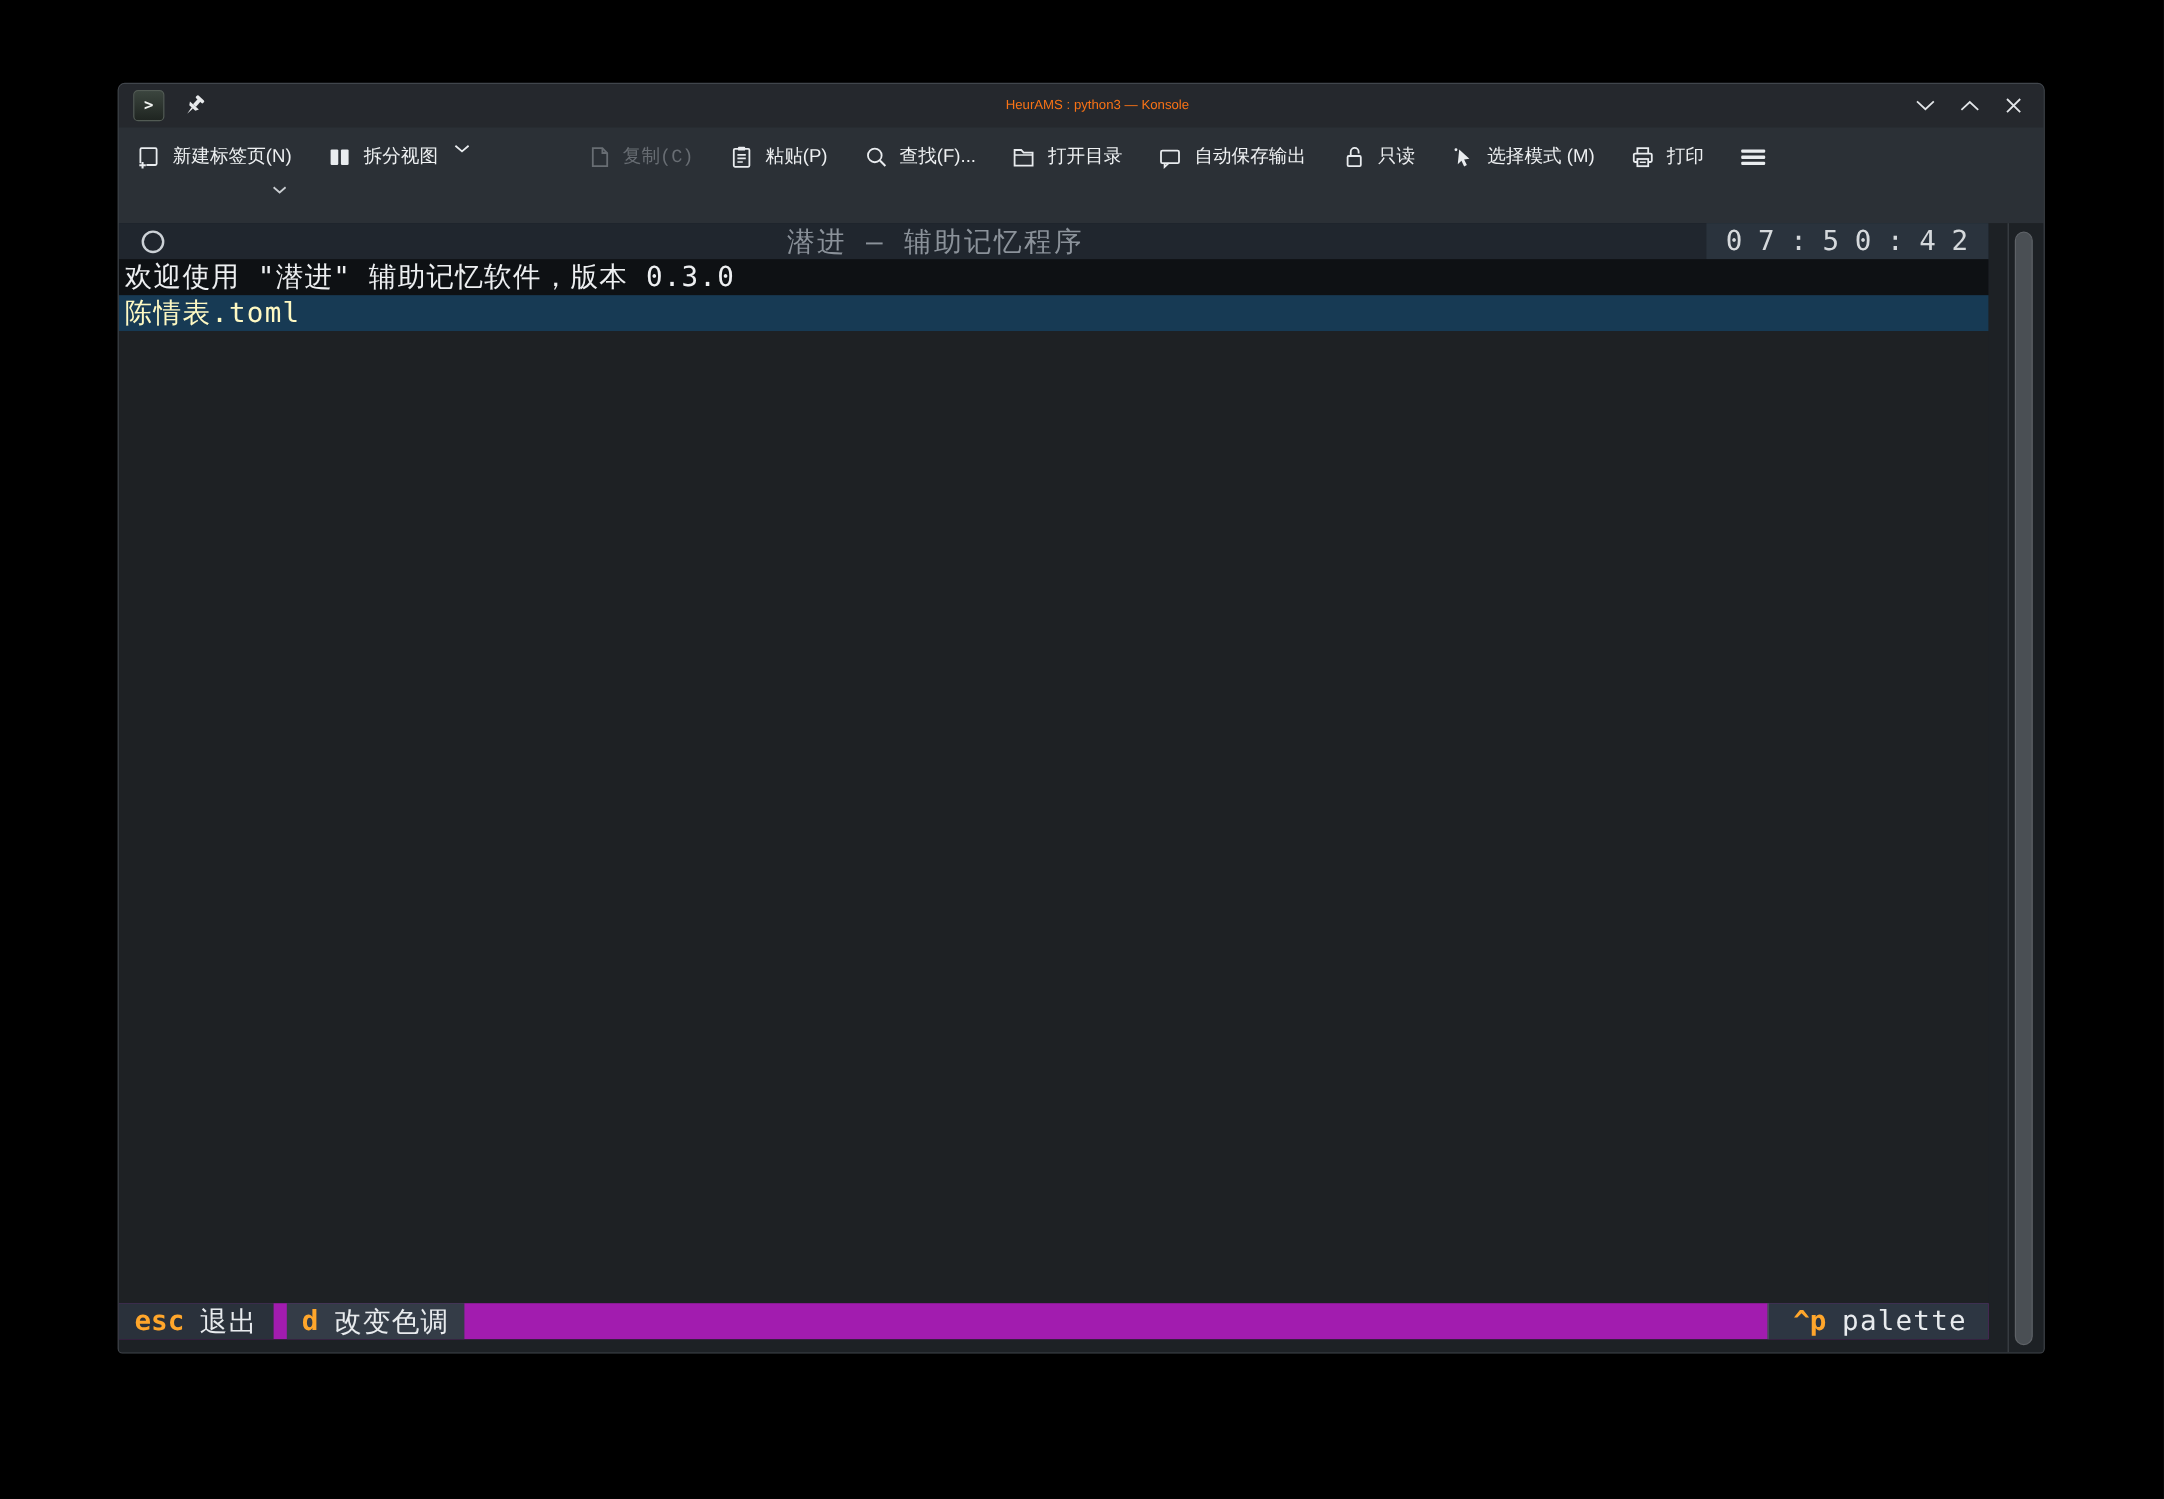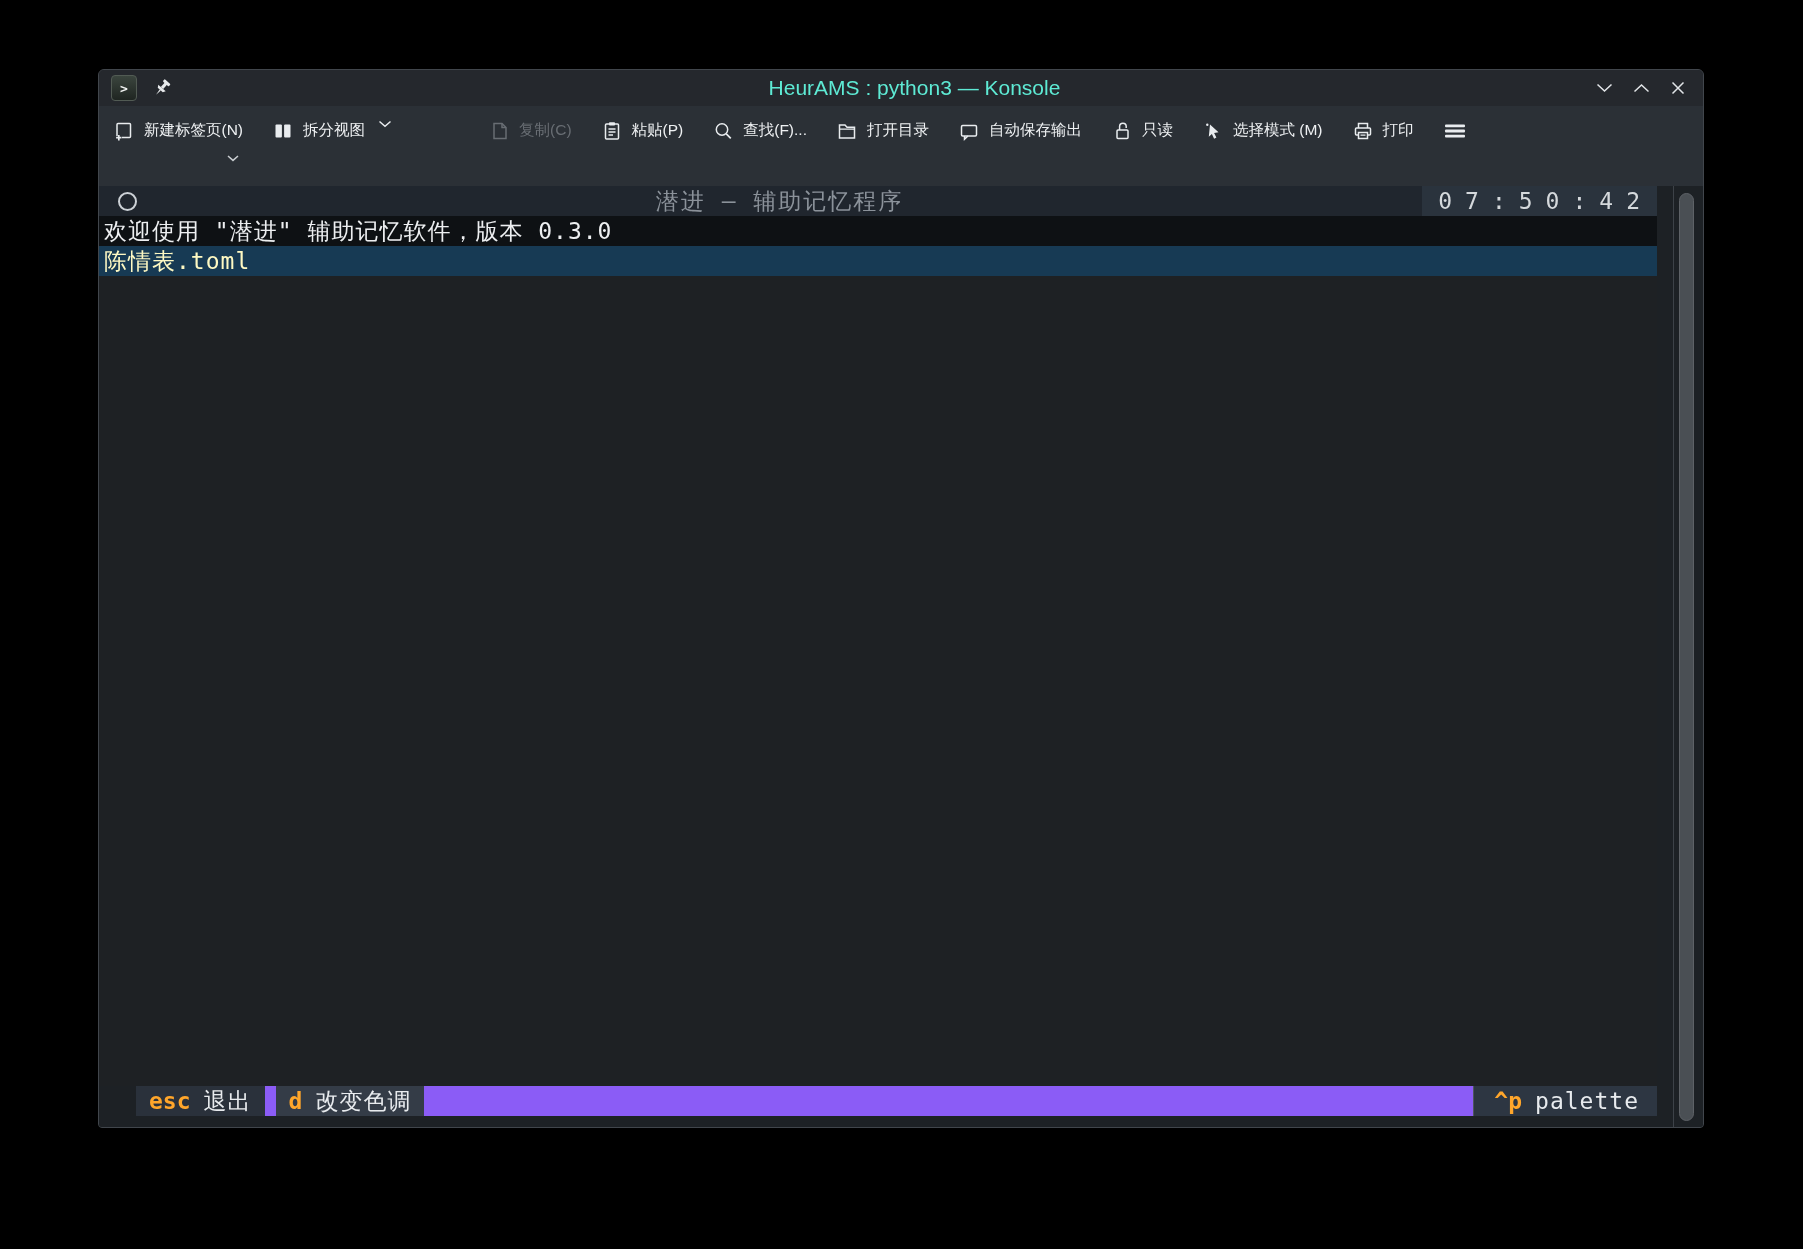--- a/index.html
+++ b/index.html
@@ -18,60 +18,60 @@
     display:flex; align-items:center; padding:0 10px;
   }
   .app-icon {
     width:26px; height:26px; margin-left:2px; border-radius:4px;
     background:linear-gradient(#3b453e,#1f2521);
     border:1px solid #525b54; display:flex; align-items:center; justify-content:center;
     color:#f2f4f2; font-family:"DejaVu Sans Mono", monospace; font-size:13px; font-weight:bold;
   }
   .pin { margin-left:15px; display:flex; }
   .tb-title {
-    position:absolute; left:0; right:0; text-align:center; color:#5eead4;
-    font-size:21px; pointer-events:none;margin-left:27px;
+    position:absolute; left:0; right:0; text-align:center; color:#f97316;
+    font-size:11px; pointer-events:none;margin-left:27px;
   }
   .win-controls { margin-left:auto; display:flex; gap:7px; z-index:2; }
   .winbtn { width:30px; height:30px; border:none; background:transparent; display:flex; align-items:center; justify-content:center; cursor:default; }
 
   
   .toolbar {
     height:80px; background:#2b3036; flex:0 0 auto;
     display:flex; align-items:flex-start; padding:14px 16px 0 14px;
   }
   .tbbtn {
     position:relative; height:28px; display:flex; align-items:flex-start; gap:9px;
     background:transparent; border:none; color:#eef0f2; font-size:15.5px;
     font-family:"Liberation Sans", sans-serif; white-space:nowrap; cursor:default;
   }
   .tbbtn + .tbbtn { margin-left:29px; }
   .tbbtn.gap-before { margin-left:96px; }
-  .tbbtn.disabled { color:#686d73; }
+  .tbbtn.disabled { color:#686d73;font-family:Liberation Mono, monospace; }
   .tbbtn .sub-chevron { position:absolute; right:4px; bottom:-14px; }
   .tb-hamburger { margin-left:auto; }
   .ticon { display:flex; align-items:center; }
 
   
   .terminal { flex:1; background:#1d2125; display:flex; position:relative; }
   .tui {
     width:1558px; height:calc(100% - 11px); display:flex; flex-direction:column;
     font-family:"DejaVu Sans Mono", monospace; font-size:23px;
   }
   .tui-header { height:30px; background:#20262e; display:flex; align-items:center; flex:0 0 auto; }
   .tui-hicon { width:19px; height:19px; border:2px solid #ccd1d6; border-radius:50%; margin-left:19px; flex:0 0 auto; }
   .tui-htitle { flex:1; text-align:center; color:#8b929a; letter-spacing:2px; }
   .tui-clock {
     height:30px; line-height:30px; background:#2a333d; color:#d5d9dc;
     padding:0 4px 0 16px; letter-spacing:13px; flex:0 0 auto;
   }
   .tline { height:30px; line-height:30px; background:#0e1114; color:#edeff1; padding-left:5px; letter-spacing:1px; flex:0 0 auto; white-space:pre; }
   .toption { height:30px; line-height:30px; background:#173a54; color:#fef9c3; padding-left:5px; letter-spacing:1px; flex:0 0 auto; white-space:pre; }
   .tfiller { flex:1; background:#1e2124; }
-  .tui-footer { height:30px; background:#8b5cf6; display:flex; align-items:stretch; flex:0 0 auto;margin-left:37px; }
+  .tui-footer { height:30px; background:#a21caf; display:flex; align-items:stretch; flex:0 0 auto; }
   .fseg { display:flex; align-items:center; gap:13px; padding:0 13px; background:#2a313b; }
   .fseg.seg2 { background:#343c47; margin-left:11px; }
   .ffill { flex:1; }
   .fseg.segr { background:#2d3642; border-left:1px solid #4d555f; padding:0 18px 0 20px; }
   .fkey { color:#ffa62b; font-weight:bold; }
   .flabel { color:#e8ebee; letter-spacing:1px; }
 
   
   .gutter { flex:1; position:relative; }
   .track-line { position:absolute; left:16px; top:0; bottom:0; width:1px; background:#3d4248; }

